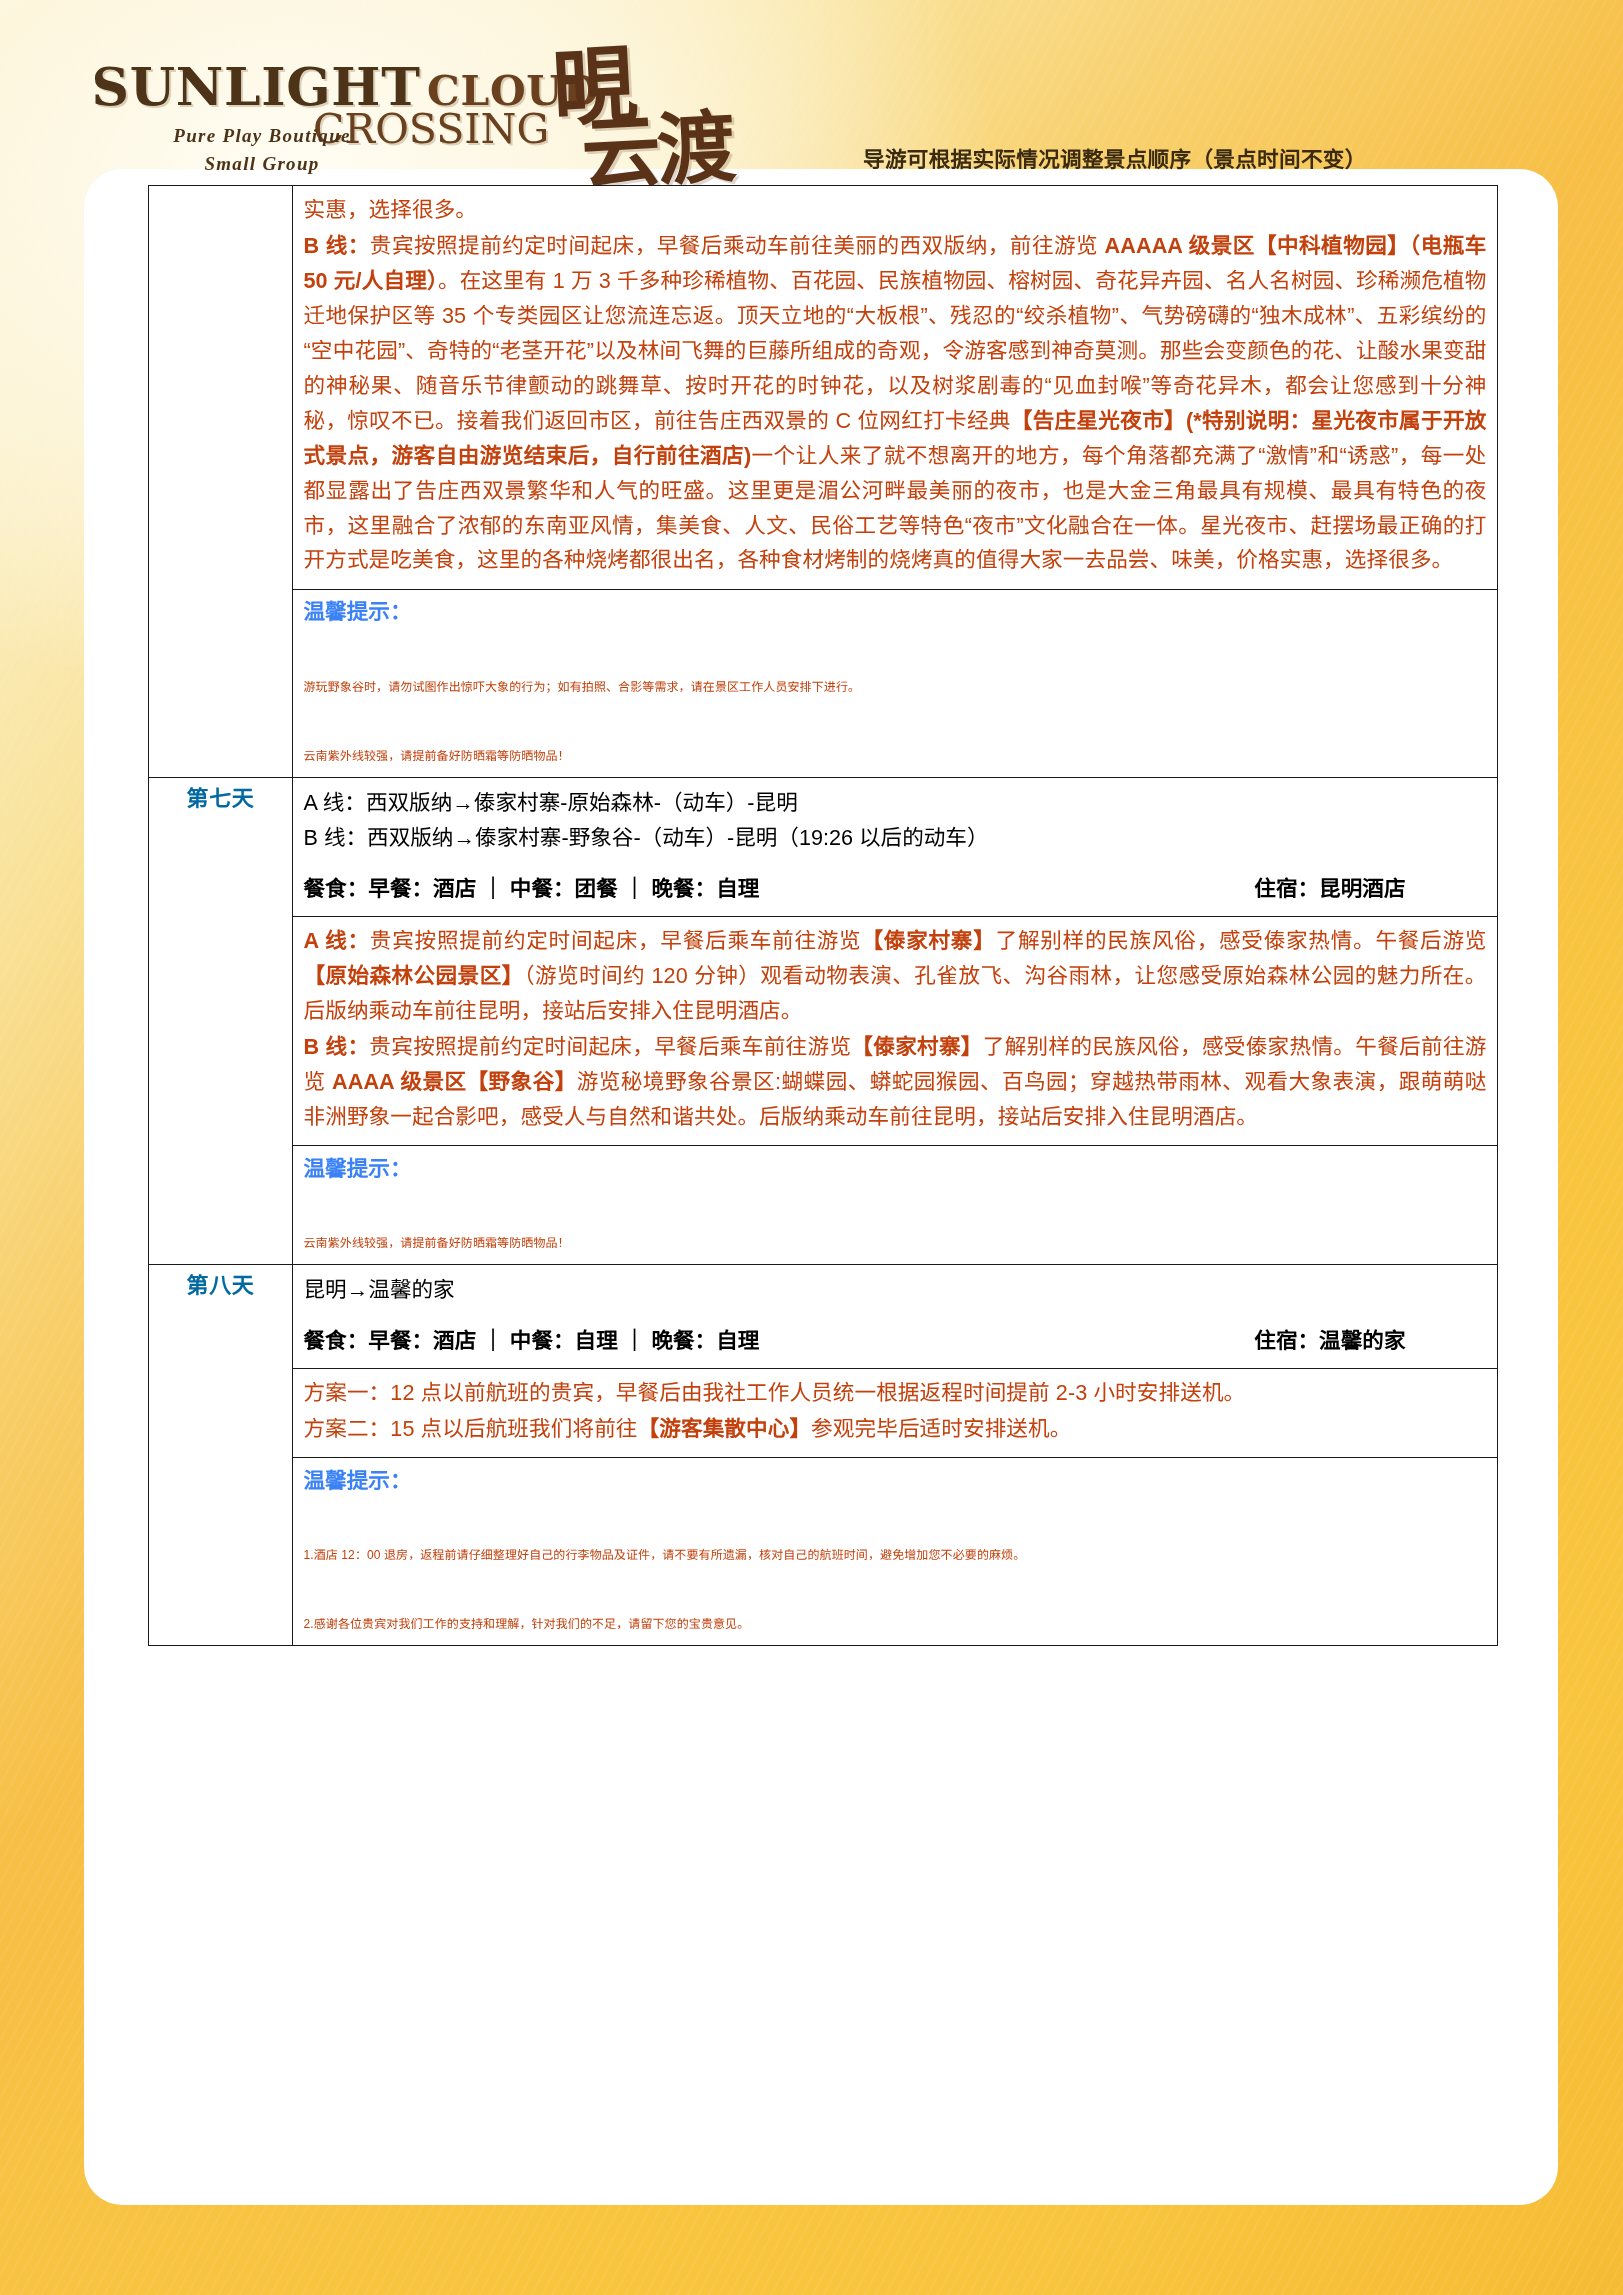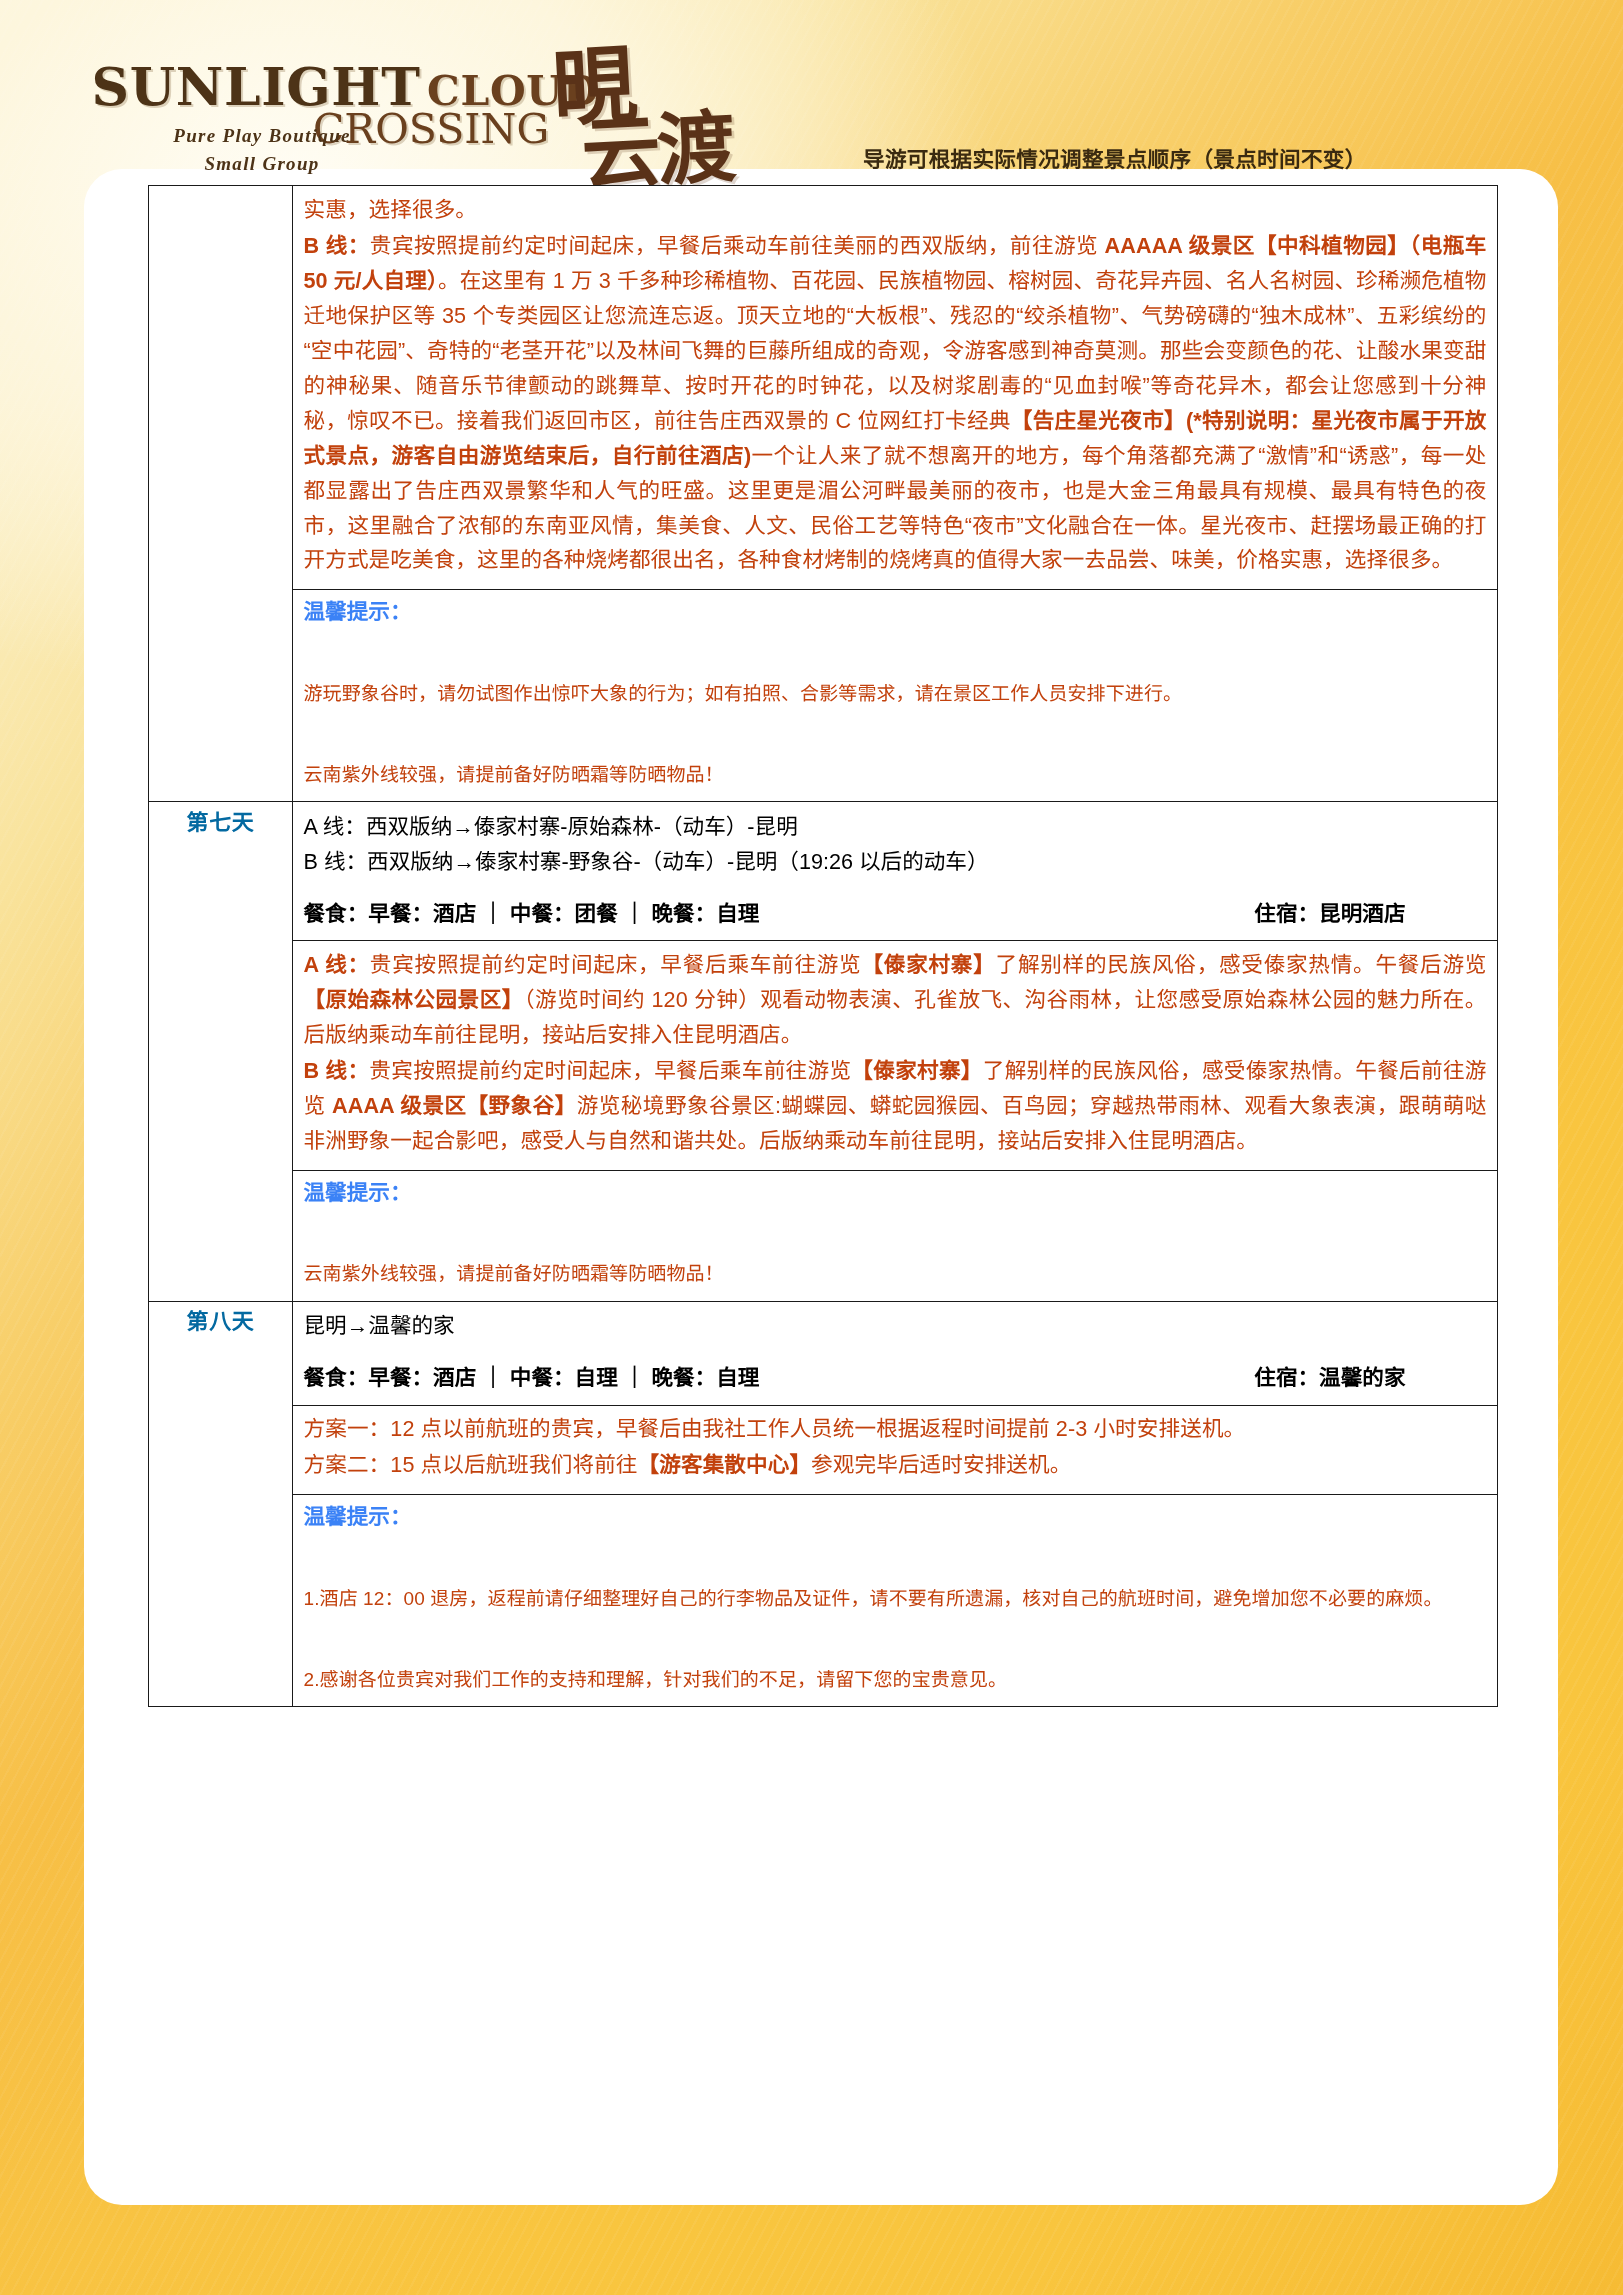--- a/index.html
+++ b/index.html
@@ -179,21 +179,21 @@
   .para {
     font-size: 21.6px;
     line-height: 1.62;
     color: #c2410c;
     text-align: justify;
     text-justify: inter-ideograph;
     margin: 0 0 1.3px 0;
     letter-spacing: 0.1px;
   }
   .para.small {
-    font-size: 19px;
+    font-size: 12px;
     line-height: 1.74;
     margin-top: 48px;
   }
   .route-line {
     font-size: 21.6px;
     font-weight: normal;
     line-height: 1.64;
     color: #000;
     margin: 0;
   }

